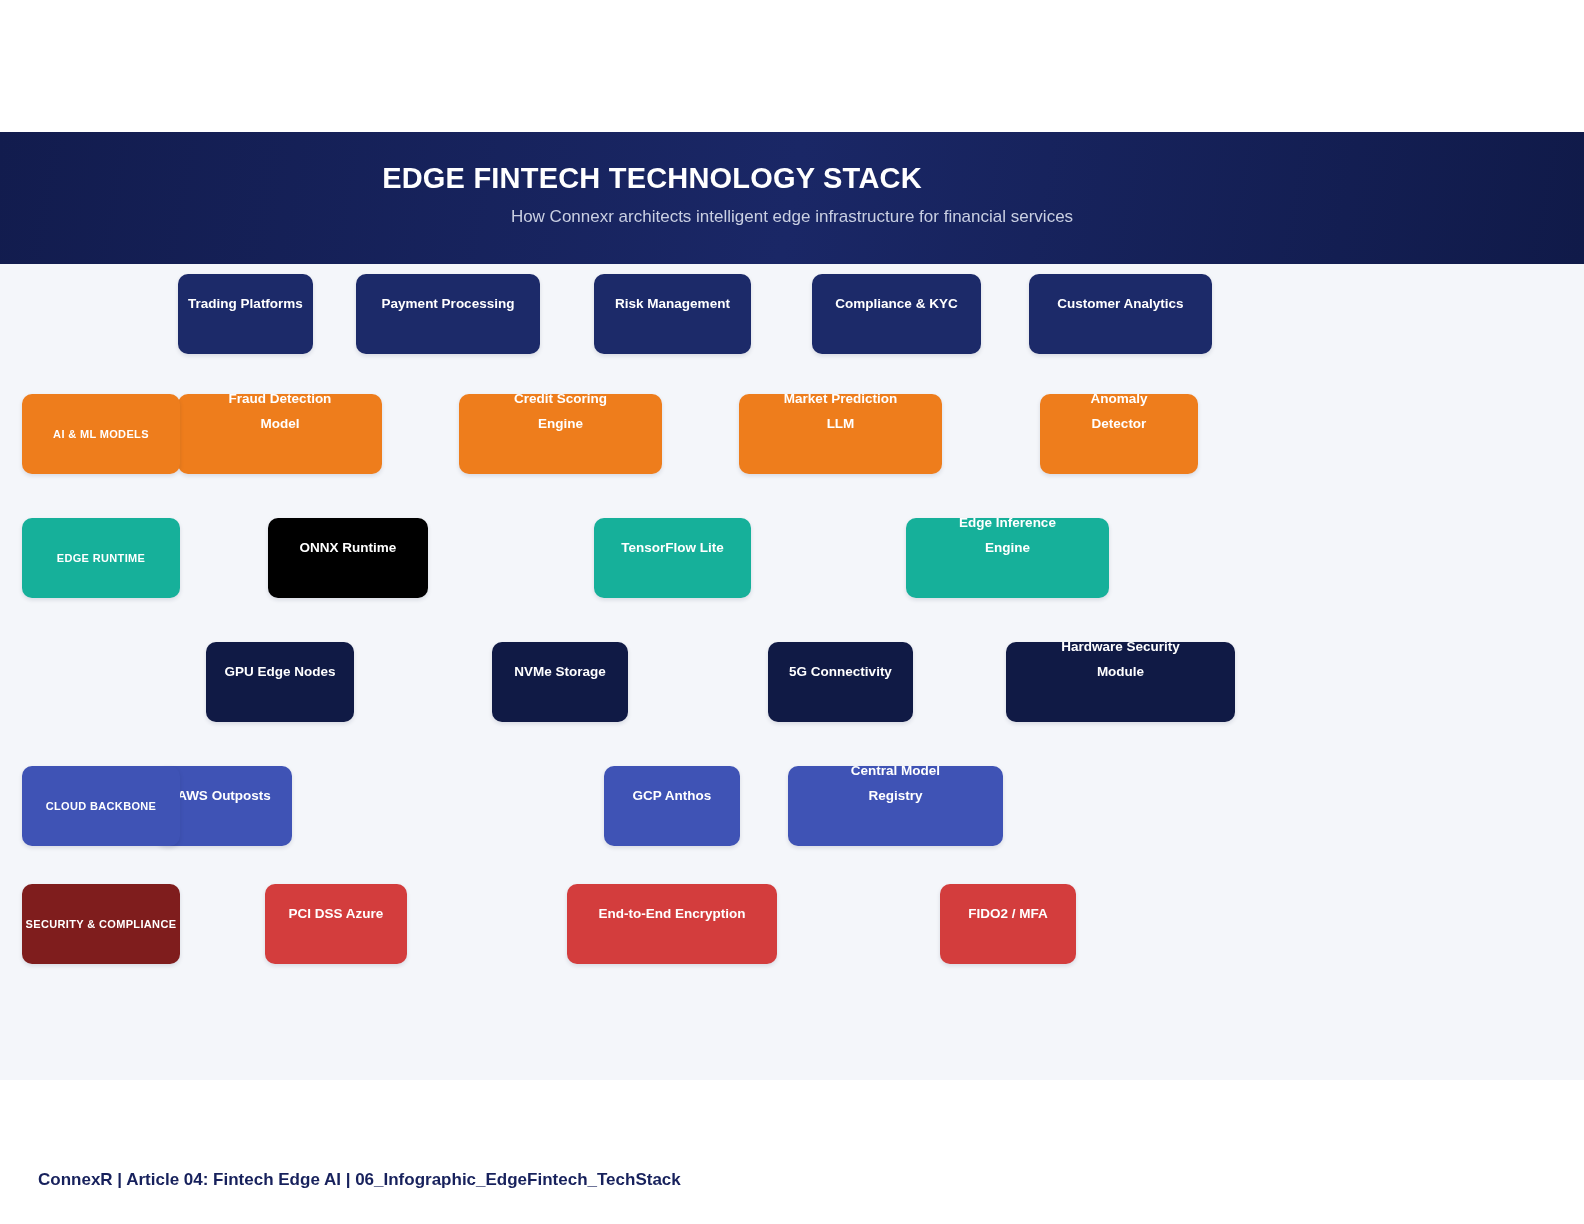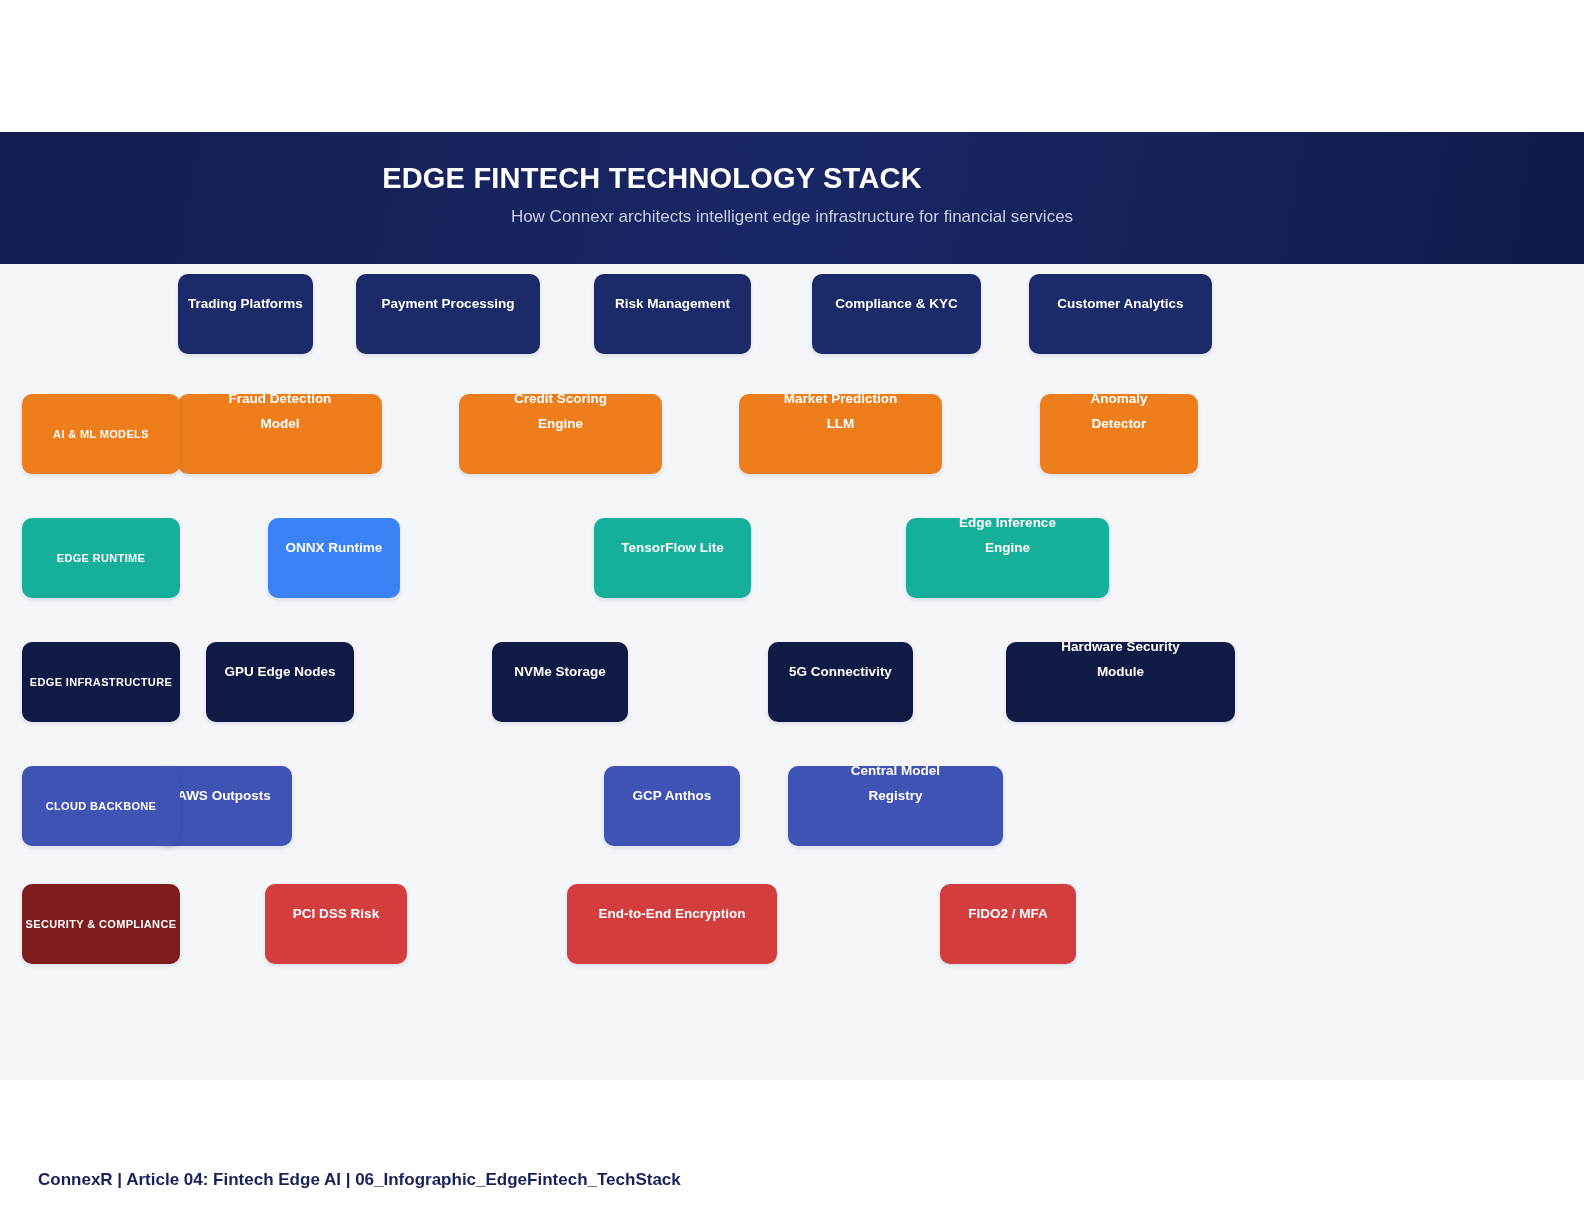--- a/index.html
+++ b/index.html
@@ -193,41 +193,38 @@
             <div class="txt">
               <div>Anomaly</div>
               <div>Detector</div>
             </div>
           </div>
         </div>
         <div class="row" style="top: 386px;">
           <div class="box label-box" style="left: 22px; width: 158px; background: rgb(22, 176, 154);">
             <span class="txt">EDGE RUNTIME</span>
           </div>
-          <div class="box item-box single" style="left: 268px; width: 132px; background: #3b82f6;">
+          <div class="box item-box single" style="left: 268px; width: 160px; background: #000000;">
             <div class="txt">
               <div>ONNX Runtime</div>
             </div>
           </div>
           <div class="box item-box single" style="left: 594px; width: 157px; background: rgb(22, 176, 154);">
             <div class="txt">
               <div>TensorFlow Lite</div>
             </div>
           </div>
           <div class="box item-box" style="left: 906px; width: 203px; background: rgb(22, 176, 154);">
             <div class="txt">
               <div>Edge Inference</div>
               <div>Engine</div>
             </div>
           </div>
         </div>
         <div class="row" style="top: 510px;">
-          <div class="box label-box" style="left: 22px; width: 158px; background: rgb(16, 26, 69);">
-            <span class="txt">EDGE INFRASTRUCTURE</span>
-          </div>
           <div class="box item-box single" style="left: 206px; width: 148px; background: rgb(16, 26, 69);">
             <div class="txt">
               <div>GPU Edge Nodes</div>
             </div>
           </div>
           <div class="box item-box single" style="left: 492px; width: 136px; background: rgb(16, 26, 69);">
             <div class="txt">
               <div>NVMe Storage</div>
             </div>
           </div>
@@ -263,21 +260,21 @@
               <div>Registry</div>
             </div>
           </div>
         </div>
         <div class="row" style="top: 752px;">
           <div class="box label-box" style="left: 22px; width: 158px; background: #7f1d1d;">
             <span class="txt">SECURITY &amp; COMPLIANCE</span>
           </div>
           <div class="box item-box single" style="left: 265px; width: 142px; background: rgb(211, 61, 61);">
             <div class="txt">
-              <div>PCI DSS Risk</div>
+              <div>PCI DSS Azure</div>
             </div>
           </div>
           <div class="box item-box single" style="left: 567px; width: 210px; background: rgb(211, 61, 61); padding-left: 9px;">
             <div class="txt">
               <div>End-to-End Encryption</div>
             </div>
           </div>
           <div class="box item-box single" style="left: 940px; width: 136px; background: rgb(211, 61, 61);">
             <div class="txt">
               <div>FIDO2 / MFA</div>

